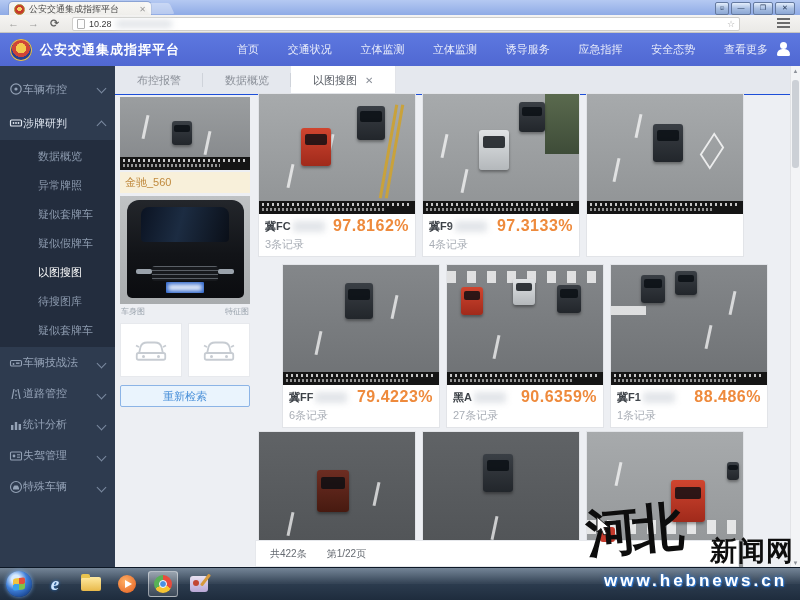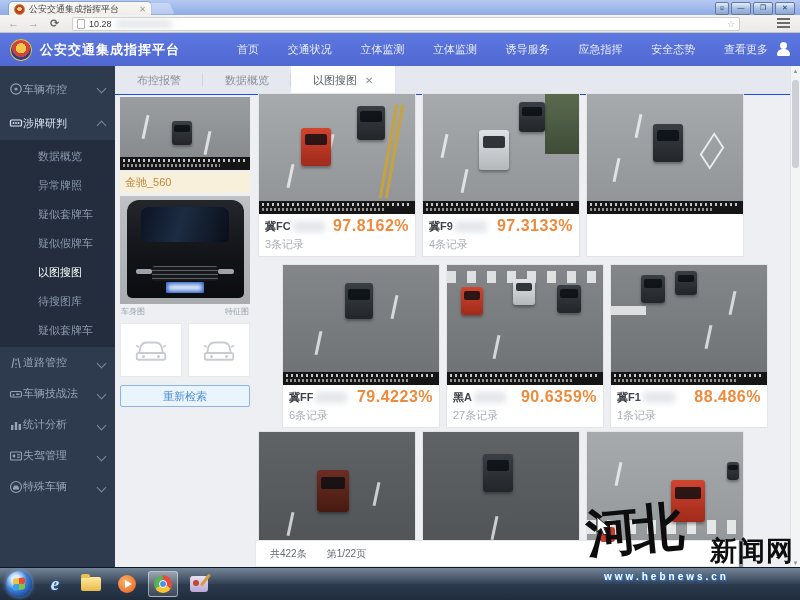--- a/index.html
+++ b/index.html
@@ -155,21 +155,21 @@
   .paint{width:18px;height:16px;background:linear-gradient(#e9e2f2,#b9a8d6);border-radius:3px;position:relative;}
   .paint::before{content:"";position:absolute;left:3px;top:4px;width:6px;height:6px;border-radius:50%;background:#c24632;}
   .paint::after{content:"";position:absolute;right:1px;top:-3px;width:3px;height:14px;background:#d79a3c;transform:rotate(38deg);border-radius:1px;}
   
   .wm{position:absolute;left:578px;top:505px;width:218px;height:92px;pointer-events:none;z-index:50;}
   .wm-cn{position:absolute;left:8px;top:0;font-family:"Liberation Serif","DejaVu Serif",serif;
     font-weight:900;font-size:52px;color:#0d0d0d;transform:rotate(-5deg);letter-spacing:-6px;line-height:1;}
   .wm-red{position:absolute;left:22px;top:22px;width:15px;height:15px;background:#c43a2c;border-radius:3px;}
   .wm-suffix{position:absolute;right:2px;top:28px;font-family:"Liberation Serif","DejaVu Serif",serif;
     font-weight:900;font-size:27px;color:#0d0d0d;letter-spacing:1px;}
-  .wm-url{position:absolute;left:26px;top:66px;font-size:10px;font-weight:bold;color:#fff;letter-spacing:3px;
+  .wm-url{position:absolute;left:26px;top:66px;font-size:17px;font-weight:bold;color:#fff;letter-spacing:3px;
     text-shadow:0 0 2px #2f74c8,0 0 4px #2f74c8,1px 1px 0 #2f74c8;}
   .cursor{position:absolute;left:596px;top:516px;z-index:60;}
 </style>
 </head>
 <body>
 
 <div class="titlebar">
   <div class="tab">
     <span class="fav"></span>
     <span>公安交通集成指挥平台</span>
@@ -236,33 +236,33 @@
     <div class="subitem">数据概览</div>
     <div class="subitem">异常牌照</div>
     <div class="subitem">疑似套牌车</div>
     <div class="subitem">疑似假牌车</div>
     <div class="subitem active">以图搜图</div>
     <div class="subitem">待搜图库</div>
     <div class="subitem">疑似套牌车</div>
   </div>
   <div class="sitem" style="height:31px">
     <svg width="14" height="14" viewBox="0 0 14 14">
-        <path d="M5 2L3 12M9 2l2 10" stroke="currentColor" stroke-width="1.2" fill="none"></path>
-        <path d="M7 3v2M7 7v2M7 11v1" stroke="currentColor" stroke-width="1.1"></path>
-      </svg>
-    <span>道路管控</span>
-      <i class="chev"></i>
-  </div>
-  <div class="sitem" style="height:31px">
-    <svg width="14" height="14" viewBox="0 0 14 14">
         <rect x="1.5" y="4.5" width="11" height="5.5" rx="1.2" fill="none" stroke="currentColor" stroke-width="1.1"></rect>
         <circle cx="4.5" cy="8" r=".9" fill="currentColor"></circle>
         <rect x="7" y="6.5" width="3.5" height="1.4" fill="currentColor"></rect>
       </svg>
     <span>车辆技战法</span>
+      <i class="chev"></i>
+  </div>
+  <div class="sitem" style="height:31px">
+    <svg width="14" height="14" viewBox="0 0 14 14">
+        <path d="M5 2L3 12M9 2l2 10" stroke="currentColor" stroke-width="1.2" fill="none"></path>
+        <path d="M7 3v2M7 7v2M7 11v1" stroke="currentColor" stroke-width="1.1"></path>
+      </svg>
+    <span>道路管控</span>
       <i class="chev"></i>
   </div>
   <div class="sitem" style="height:31px">
     <svg width="14" height="14" viewBox="0 0 14 14">
         <rect x="2" y="7" width="2.4" height="5" fill="currentColor"></rect>
         <rect x="5.8" y="4" width="2.4" height="8" fill="currentColor"></rect>
         <rect x="9.6" y="6" width="2.4" height="6" fill="currentColor"></rect>
       </svg>
     <span>统计分析</span>
       <i class="chev"></i>

